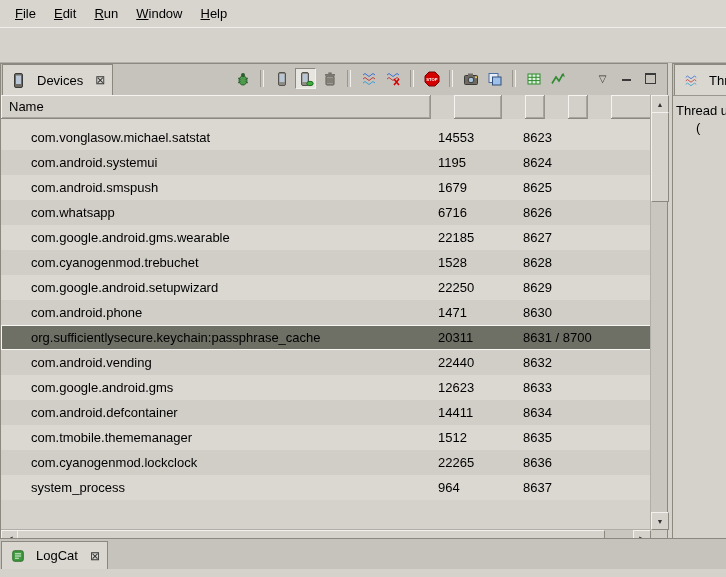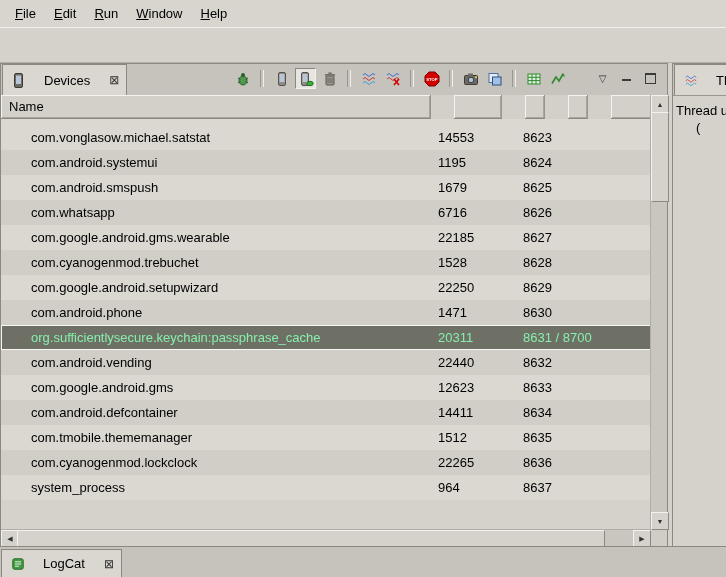--- a/index.html
+++ b/index.html
@@ -12,21 +12,21 @@
   .menu-item::first-letter{text-decoration:underline;}
   .toolstrip{height:34px;background:#d5d2cb;border-top:1px solid #efeeea;border-bottom:1px solid #b3b0a9;}
 
   
   .main{position:absolute;top:63px;left:0;right:0;bottom:30px;display:flex;}
   .devices-panel{position:relative;width:666px;background:#d5d2cb;border:1px solid #8b8880;}
   .threads-panel{position:relative;flex:1;margin-left:4px;background:#d5d2cb;border:1px solid #8b8880;border-right:none;overflow:hidden;}
 
   
   .tabbar{position:relative;height:31px;background:#c6c3bc;border-bottom:1px solid #9a978f;}
-  .tab{position:relative;display:inline-flex;align-items:center;gap:17px;height:30px;margin-left:1px;
+  .tab{position:relative;display:inline-flex;align-items:center;gap:10px;height:30px;margin-left:1px;
     padding:0 7px;background:#dad7d1;border:1px solid #8b8880;border-bottom:none;z-index:2;white-space:nowrap;}
   .closex{font-size:12px;color:#333;margin-left:2px;cursor:default;}
 
   
   .devtools{position:absolute;right:6px;top:4px;display:flex;align-items:center;gap:3px;z-index:3;}
   .icon{width:19px;height:19px;display:inline-flex;align-items:center;justify-content:center;border:1px solid transparent;}
   .icon.pressed{background:#e7e5e0;border-color:#8a8780 #f2f1ee #f2f1ee #8a8780;}
   .sep{width:2px;height:17px;border-left:1px solid #9a978f;border-right:1px solid #f0efec;margin:0 4px;}
   .wgap{width:18px;}
   .glyph-vmenu{font-size:10px;color:#333;line-height:1;}
@@ -38,21 +38,21 @@
   .theader{position:absolute;top:0;left:0;right:16px;height:24px;display:grid;
     grid-template-columns:430px 48px 20px 20px 1fr;background:#d3d0c9;gap:23px;}
   .hcell{border-right:1px solid #98958e;box-shadow:inset 1px 1px 0 #f4f3f0,inset -1px -1px 0 #a8a59e;
     border-bottom:1px solid #8b8880;line-height:23px;padding-left:8px;overflow:hidden;white-space:nowrap;}
   .hcell.last{border-right:none;}
   .rows{position:absolute;top:24px;left:0;right:16px;bottom:16px;overflow:hidden;background:#d5d2cb;}
   .partial-row{height:6px;background:#dbd8d2;}
   .trow{height:25px;display:grid;grid-template-columns:430px 48px 20px 20px 1fr;line-height:25px;}
   .trow.even{background:#d1cec7;}
   .trow.odd{background:#dbd8d2;}
-  .trow.sel{background:#6e7065;color:#86efac;box-shadow:inset 0 0 0 1px #f7f7f4;}
+  .trow.sel{background:#6e7065;color:#000000;box-shadow:inset 0 0 0 1px #f7f7f4;}
   .tcell{overflow:hidden;white-space:nowrap;}
   .tcell.name{padding-left:30px;}
   .tcell.pid{padding-left:7px;}
   .tcell.port{padding-left:4px;}
 
   
   .vscroll{position:absolute;top:0;right:0;bottom:16px;width:16px;background:#c9c6bf;border-left:1px solid #b1aea7;}
   .hscroll{position:absolute;left:0;right:16px;bottom:0;height:16px;background:#c9c6bf;border-top:1px solid #b1aea7;}
   .scorner{position:absolute;right:0;bottom:0;width:16px;height:16px;background:#d0cdc6;}
   .sbtn{position:absolute;width:16px;height:16px;background:#d5d2cb;display:flex;align-items:center;justify-content:center;
@@ -62,21 +62,21 @@
   .vthumb{position:absolute;left:0;top:17px;width:16px;height:88px;background:#d5d2cb;
     border:1px solid;border-color:#f2f1ed #8b8880 #8b8880 #f2f1ed;}
   .hthumb{position:absolute;top:0;left:16px;right:46px;height:16px;background:#d5d2cb;
     border:1px solid;border-color:#f2f1ed #8b8880 #8b8880 #f2f1ed;}
 
   
   .tmsg{padding:6px 0 0 3px;line-height:17px;white-space:nowrap;}
   .tmsg .l2{padding-left:20px;}
 
   
-  .logcat-bar{position:absolute;left:0;right:0;bottom:0;height:30px;background:#c6c3bc;border-top:1px solid #8b8880;}
+  .logcat-bar{position:absolute;left:0;right:0;bottom:8px;height:30px;background:#c6c3bc;border-top:1px solid #8b8880;}
   .logcat-bar .tab{margin-top:2px;height:27px;}
 </style>
 </head>
 <body>
 
 <div class="window">
 
   <div class="menubar">
     <span class="menu-item">File</span>
     <span class="menu-item">Edit</span>

